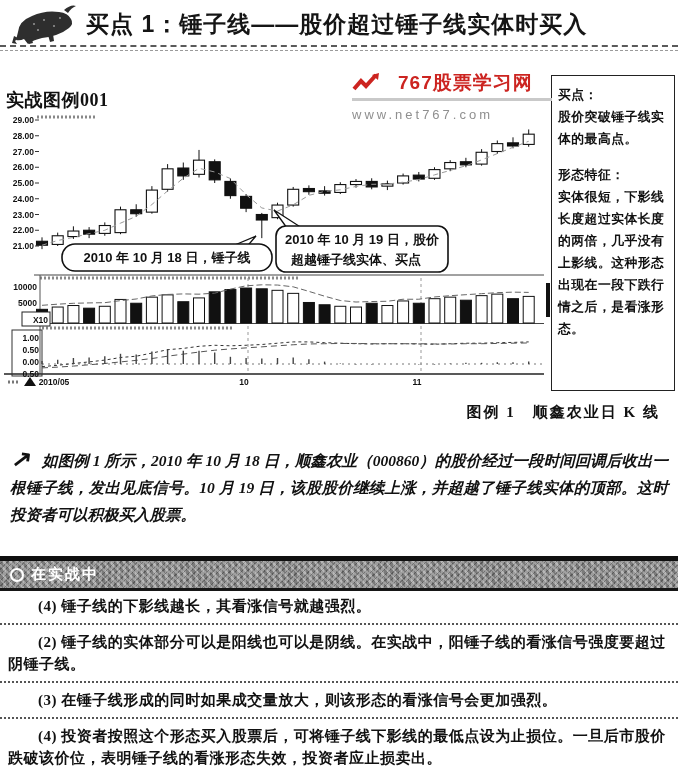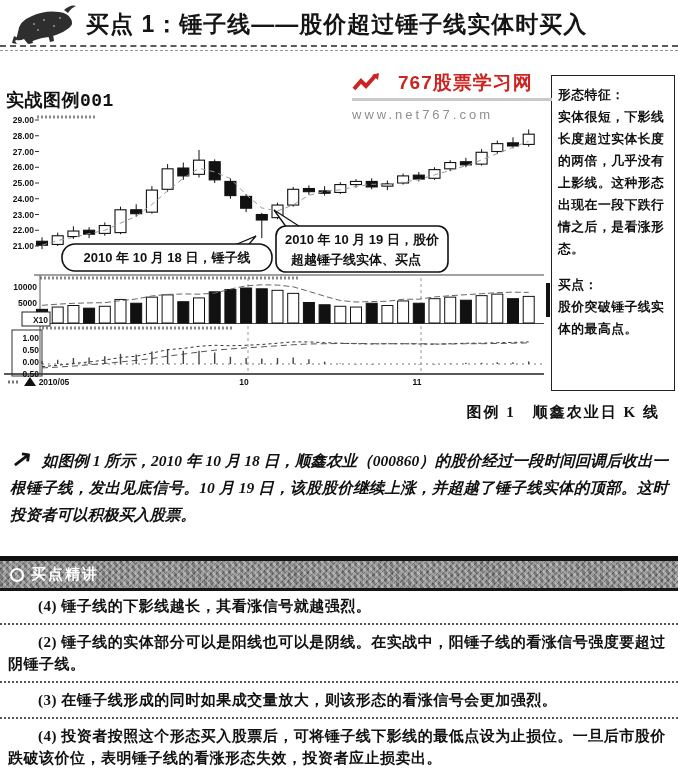--- a/index.html
+++ b/index.html
@@ -14,21 +14,21 @@
             border-top:2px dashed #5a5a5a;border-bottom:1px dashed #9a9a9a;}
 
   
   .logo{position:absolute;left:352px;top:70px;width:200px;z-index:5;}
   .logo-row{display:flex;align-items:center;gap:16px;}
   .logo-name{color:#cc2420;font-family:"Liberation Sans",sans-serif;font-size:19px;font-weight:bold;letter-spacing:1px;}
   .logo-url{margin-top:2px;border-top:3px solid #c9c9c9;padding-top:6px;color:#8f8f8f;
             font-family:"Liberation Sans",sans-serif;font-size:13px;letter-spacing:3px;}
 
   
-  .chart-label{position:absolute;left:6px;top:88px;font-family:Liberation Mono, monospace;
+  .chart-label{position:absolute;left:6px;top:88px;font-family:Liberation Serif, serif;
                font-size:18px;font-weight:bold;letter-spacing:.5px;}
   .kchart{position:absolute;left:4px;top:108px;}
   .kchart text{font-family:"Liberation Sans",sans-serif;fill:#111;}
   .ax{font-size:8.5px;font-weight:bold;text-anchor:end;}
   .xlab{font-size:8.5px;font-weight:bold;text-anchor:middle;fill:#222;}
   .co{font-size:13px;font-weight:bold;text-anchor:middle;font-family:"Liberation Serif",serif;}
   .caption{position:absolute;left:0;width:660px;top:403px;text-align:right;
            font-size:15px;font-weight:bold;letter-spacing:2px;}
   .ink-mark{position:absolute;left:546px;top:283px;width:4px;height:34px;background:#111;}
 
@@ -272,37 +272,37 @@
       <text x="163" y="154" class="co">2010 年 10 月 18 日，锤子线</text>
       <rect x="272" y="118" width="172" height="46" rx="10" fill="#fff" stroke="#111" stroke-width="1.6"></rect>
       <text x="358" y="136" class="co">2010 年 10 月 19 日，股价</text>
       <text x="352" y="156" class="co">超越锤子线实体、买点</text>
     </svg>
   <div class="ink-mark"></div>
   <div class="caption">图例 1　顺鑫农业日 K 线</div>
 
   <div class="panel">
     <div class="sec">
+      <div class="sec-h">买点：</div>
+      <div>股价突破锤子线实体的最高点。</div>
+    </div>
+    <div class="sec">
       <div class="sec-h">形态特征：</div>
       <div>实体很短，下影线长度超过实体长度的两倍，几乎没有上影线。这种形态出现在一段下跌行情之后，是看涨形态。</div>
     </div>
-    <div class="sec">
-      <div class="sec-h">买点：</div>
-      <div>股价突破锤子线实体的最高点。</div>
-    </div>
   </div>
 
   <div class="analysis">
     <span class="arrow-ico">↗</span><span>如图例 1 所示，2010 年 10 月 18 日，顺鑫农业（000860）的股价经过一段时间回调后收出一根锤子线，发出见底信号。10 月 19 日，该股股价继续上涨，并超越了锤子线实体的顶部。这时投资者可以积极买入股票。</span>
   </div>
 
   <div class="banner">
     <div class="banner-inner">
       <span class="ring"></span>
-      <span>买点精讲</span>
+      <span>在实战中</span>
     </div>
   </div>
   <div class="points">
     <div class="point">(4) 锤子线的下影线越长，其看涨信号就越强烈。</div>
     <div class="point">(2) 锤子线的实体部分可以是阳线也可以是阴线。在实战中，阳锤子线的看涨信号强度要超过阴锤子线。</div>
     <div class="point">(3) 在锤子线形成的同时如果成交量放大，则该形态的看涨信号会更加强烈。</div>
     <div class="point" style="border-bottom:none">(4) 投资者按照这个形态买入股票后，可将锤子线下影线的最低点设为止损位。一旦后市股价跌破该价位，表明锤子线的看涨形态失效，投资者应止损卖出。</div>
 
   </div>
 

